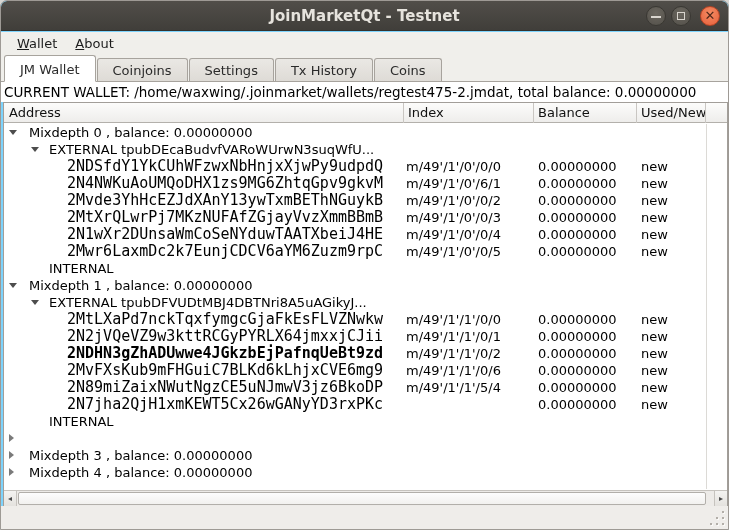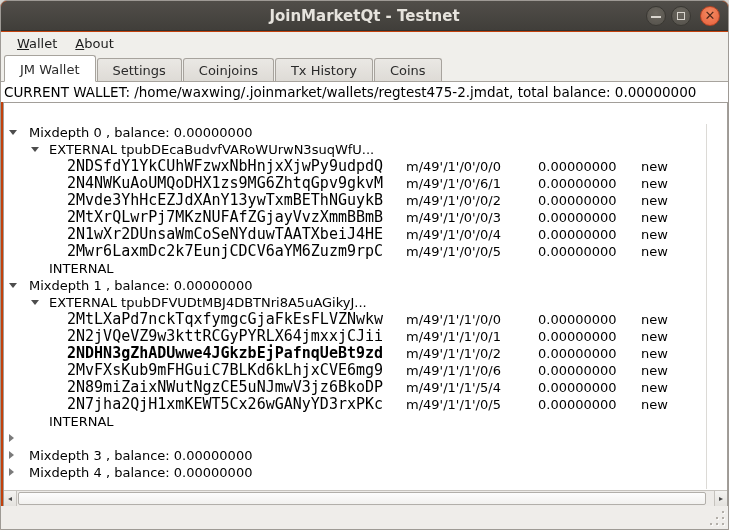--- a/index.html
+++ b/index.html
@@ -1,20 +1,20 @@
 <!DOCTYPE html>
 <html><head>
 <meta charset="utf-8">
 <style>
   html,body{margin:0;padding:0;background:#d8d6d2;}
   *{box-sizing:border-box;}
   .window{
     position:relative;width:729px;height:530px;
     font-family:"DejaVu Sans",sans-serif;color:#1c1c1c;
-    background:#c2410c;border:1px solid #9e9a95;
+    background:#7dd3fc;border:1px solid #9e9a95;
     border-radius:7px 7px 0 0;overflow:hidden;
   }
   
   .titlebar{
     position:absolute;top:0;left:0;right:0;height:30px;
     background:linear-gradient(#514e49,#403e3a);
     border-bottom:1px solid #33312d;
     border-radius:6px 6px 0 0;
   }
   .title-text{
@@ -101,47 +101,54 @@
     </div>
   </div>
 
   <div class="menubar">
       <span class="menu-item"><u>W</u>allet</span>
       <span class="menu-item"><u>A</u>bout</span>
     </div>
 
   <div class="tabbar">
       <div class="tab active">JM Wallet</div>
+      <div class="tab">Coinjoins</div>
       <div class="tab">Settings</div>
-      <div class="tab">Coinjoins</div>
       <div class="tab">Tx History</div>
       <div class="tab">Coins</div>
     </div>
 
   <div class="banner">CURRENT WALLET: /home/waxwing/.joinmarket/wallets/regtest475-2.jmdat, total balance: 0.00000000</div>
 
   <div class="treeframe">
+    <div class="tree-header">
+      <div class="hcell c0">Address</div>
+      <div class="hcell c1">Index</div>
+      <div class="hcell c2">Balance</div>
+      <div class="hcell c3">Used/New</div>
+      <div class="hcell cfill"></div>
+    </div>
     <div class="tree-body">
         <div class="trow"><span class="exp open" style="left: 5px;"></span><span class="lbl" style="left: 25px;">Mixdepth 0 , balance: 0.00000000</span></div>
         <div class="trow"><span class="exp open" style="left: 27px;"></span><span class="lbl" style="left: 45px;">EXTERNAL tpubDEcaBudvfVARoWUrwN3suqWfU...</span></div>
         <div class="trow"><span class="lbl mono" style="left: 63px; text-align: center;">2NDSfdY1YkCUhWFzwxNbHnjxXjwPy9udpdQ</span><span class="lbl" style="left: 402px;">m/49'/1'/0'/0/0</span><span class="lbl" style="left: 534px;">0.00000000</span><span class="lbl" style="left: 637px;">new</span></div>
         <div class="trow"><span class="lbl mono" style="left: 63px;">2N4NWKuAoUMQoDHX1zs9MG6ZhtqGpv9gkvM</span><span class="lbl" style="left: 402px;">m/49'/1'/0'/6/1</span><span class="lbl" style="left: 534px;">0.00000000</span><span class="lbl" style="left: 637px;">new</span></div>
         <div class="trow"><span class="lbl mono" style="left: 63px;">2Mvde3YhHcEZJdXAnY13ywTxmBEThNGuykB</span><span class="lbl" style="left: 402px;">m/49'/1'/0'/0/2</span><span class="lbl" style="left: 534px;">0.00000000</span><span class="lbl" style="left: 637px;">new</span></div>
         <div class="trow"><span class="lbl mono" style="left: 63px;">2MtXrQLwrPj7MKzNUFAfZGjayVvzXmmBBmB</span><span class="lbl" style="left: 402px;">m/49'/1'/0'/0/3</span><span class="lbl" style="left: 534px;">0.00000000</span><span class="lbl" style="left: 637px;">new</span></div>
         <div class="trow"><span class="lbl mono" style="left: 63px;">2N1wXr2DUnsaWmCoSeNYduwTAATXbeiJ4HE</span><span class="lbl" style="left: 402px;">m/49'/1'/0'/0/4</span><span class="lbl" style="left: 534px;">0.00000000</span><span class="lbl" style="left: 637px;">new</span></div>
         <div class="trow"><span class="lbl mono" style="left: 63px;">2Mwr6LaxmDc2k7EunjCDCV6aYM6Zuzm9rpC</span><span class="lbl" style="left: 402px;">m/49'/1'/0'/0/5</span><span class="lbl" style="left: 534px;">0.00000000</span><span class="lbl" style="left: 637px;">new</span></div>
         <div class="trow"><span class="lbl" style="left: 45px;">INTERNAL</span></div>
         <div class="trow"><span class="exp open" style="left: 5px;"></span><span class="lbl" style="left: 25px;">Mixdepth 1 , balance: 0.00000000</span></div>
         <div class="trow"><span class="exp open" style="left: 27px;"></span><span class="lbl" style="left: 45px;">EXTERNAL tpubDFVUDtMBJ4DBTNri8A5uAGikyJ...</span></div>
         <div class="trow"><span class="lbl mono" style="left: 63px;">2MtLXaPd7nckTqxfymgcGjaFkEsFLVZNwkw</span><span class="lbl" style="left: 402px;">m/49'/1'/1'/0/0</span><span class="lbl" style="left: 534px;">0.00000000</span><span class="lbl" style="left: 637px;">new</span></div>
         <div class="trow"><span class="lbl mono" style="left: 63px;">2N2jVQeVZ9w3kttRCGyPYRLX64jmxxjCJii</span><span class="lbl" style="left: 402px;">m/49'/1'/1'/0/1</span><span class="lbl" style="left: 534px;">0.00000000</span><span class="lbl" style="left: 637px;">new</span></div>
         <div class="trow"><span class="lbl mono" style="left: 63px; font-weight: bold;">2NDHN3gZhADUwwe4JGkzbEjPafnqUeBt9zd</span><span class="lbl" style="left: 402px;">m/49'/1'/1'/0/2</span><span class="lbl" style="left: 534px;">0.00000000</span><span class="lbl" style="left: 637px;">new</span></div>
         <div class="trow"><span class="lbl mono" style="left: 63px;">2MvFXsKub9mFHGuiC7BLKd6kLhjxCVE6mg9</span><span class="lbl" style="left: 402px;">m/49'/1'/1'/0/6</span><span class="lbl" style="left: 534px;">0.00000000</span><span class="lbl" style="left: 637px;">new</span></div>
         <div class="trow"><span class="lbl mono" style="left: 63px;">2N89miZaixNWutNgzCE5uNJmwV3jz6BkoDP</span><span class="lbl" style="left: 402px;">m/49'/1'/1'/5/4</span><span class="lbl" style="left: 534px;">0.00000000</span><span class="lbl" style="left: 637px;">new</span></div>
-        <div class="trow"><span class="lbl mono" style="left: 63px;">2N7jha2QjH1xmKEWT5Cx26wGANyYD3rxPKc</span><span class="lbl" style="left: 402px;">m/49'/1'/1'/0/5</span><span class="lbl" style="left: 534px;">0.00000000</span><span class="lbl" style="left: 637px;">new</span></div>
+        <div class="trow"><span class="lbl mono" style="left: 63px;">2N7jha2QjH1xmKEWT5Cx26wGANyYD3rxPKc</span><span class="lbl" style="left: 534px;">0.00000000</span><span class="lbl" style="left: 637px;">new</span></div>
         <div class="trow"><span class="lbl" style="left: 45px;">INTERNAL</span></div>
         <div class="trow"><span class="exp closed" style="left: 5px;"></span></div>
         <div class="trow"><span class="exp closed" style="left: 5px;"></span><span class="lbl" style="left: 25px;">Mixdepth 3 , balance: 0.00000000</span></div>
         <div class="trow"><span class="exp closed" style="left: 5px;"></span><span class="lbl" style="left: 25px;">Mixdepth 4 , balance: 0.00000000</span></div>
       </div>
     <div class="hscroll">
       <div class="harrow left">◂</div>
       <div class="hthumb"></div>
       <div class="harrow right">▸</div>
     </div>

